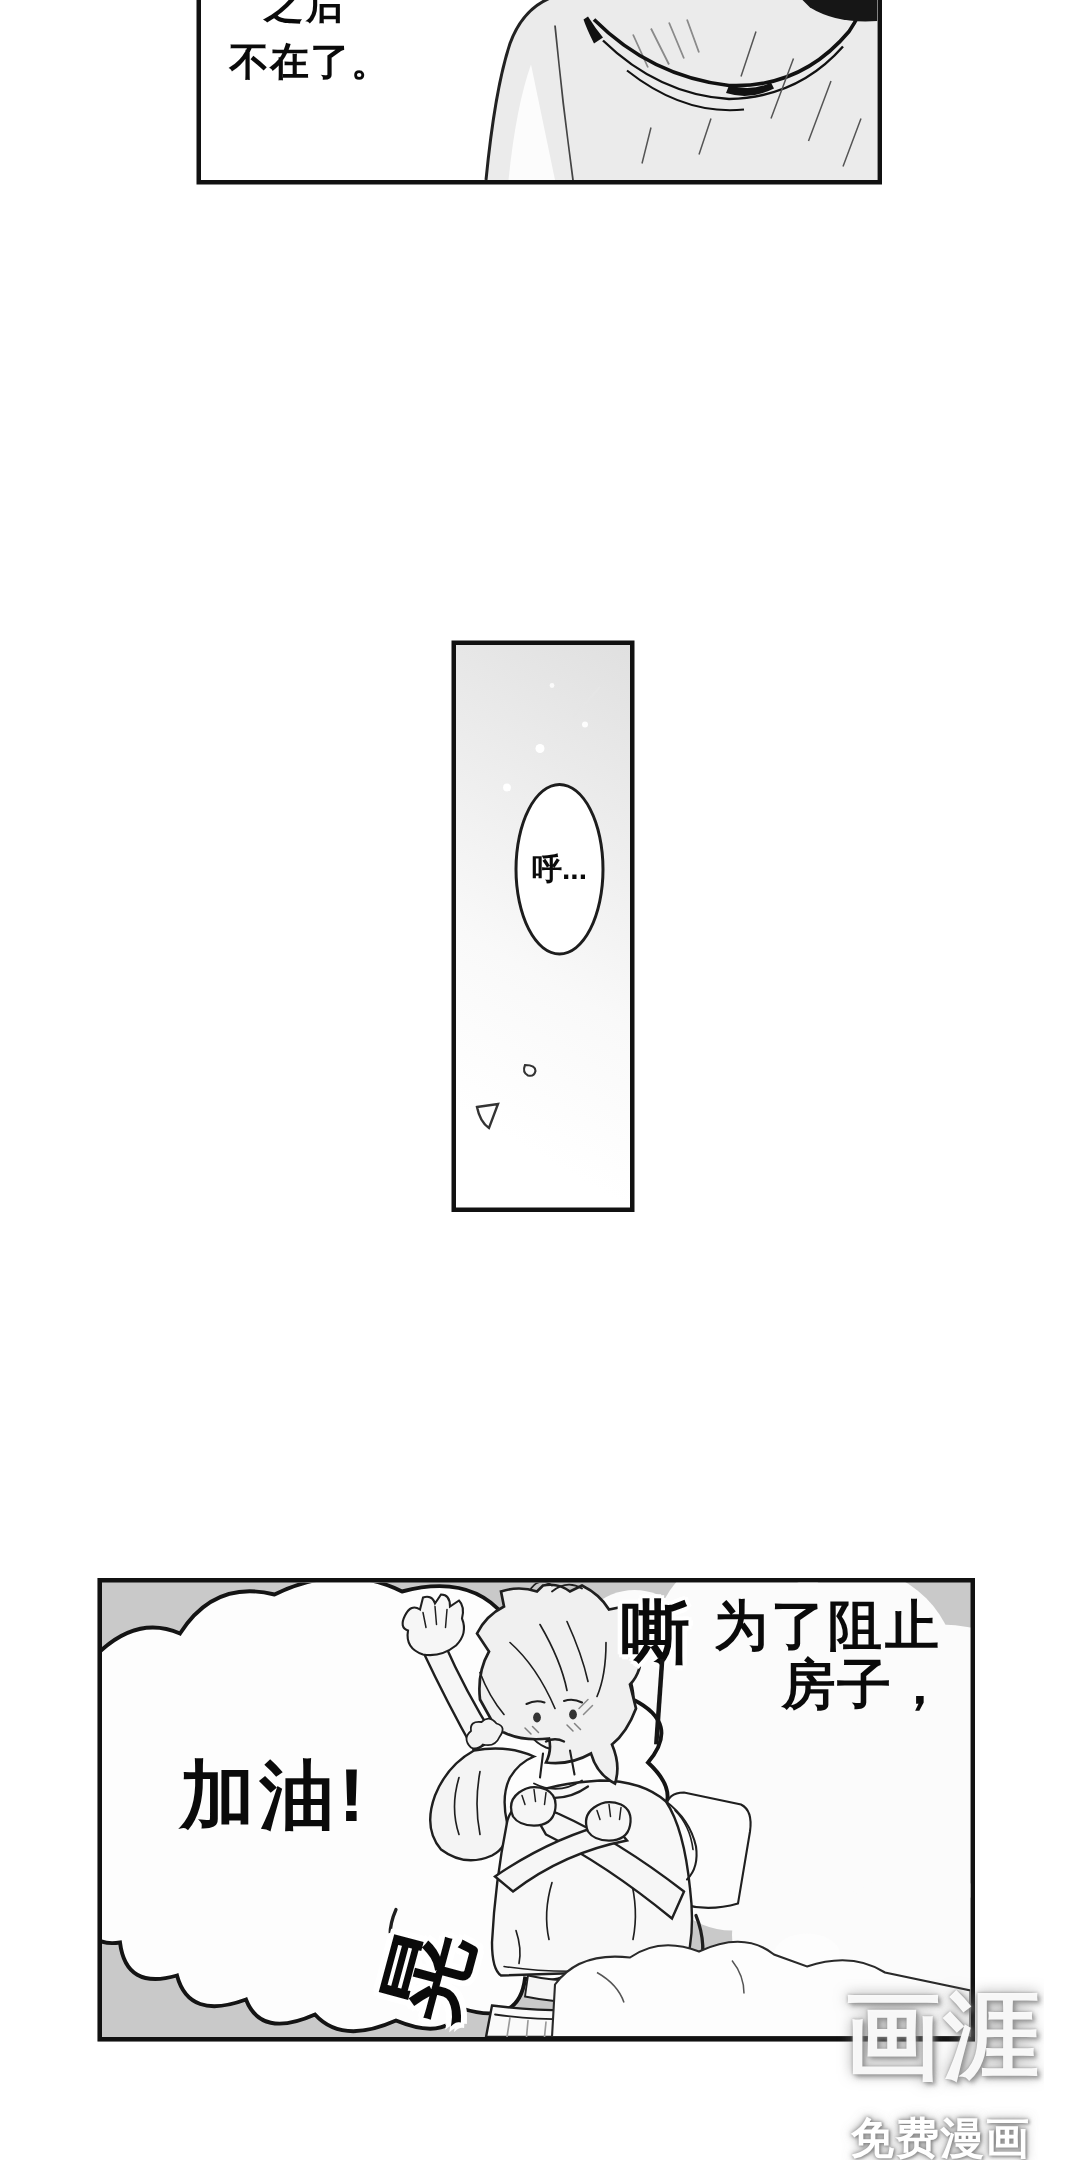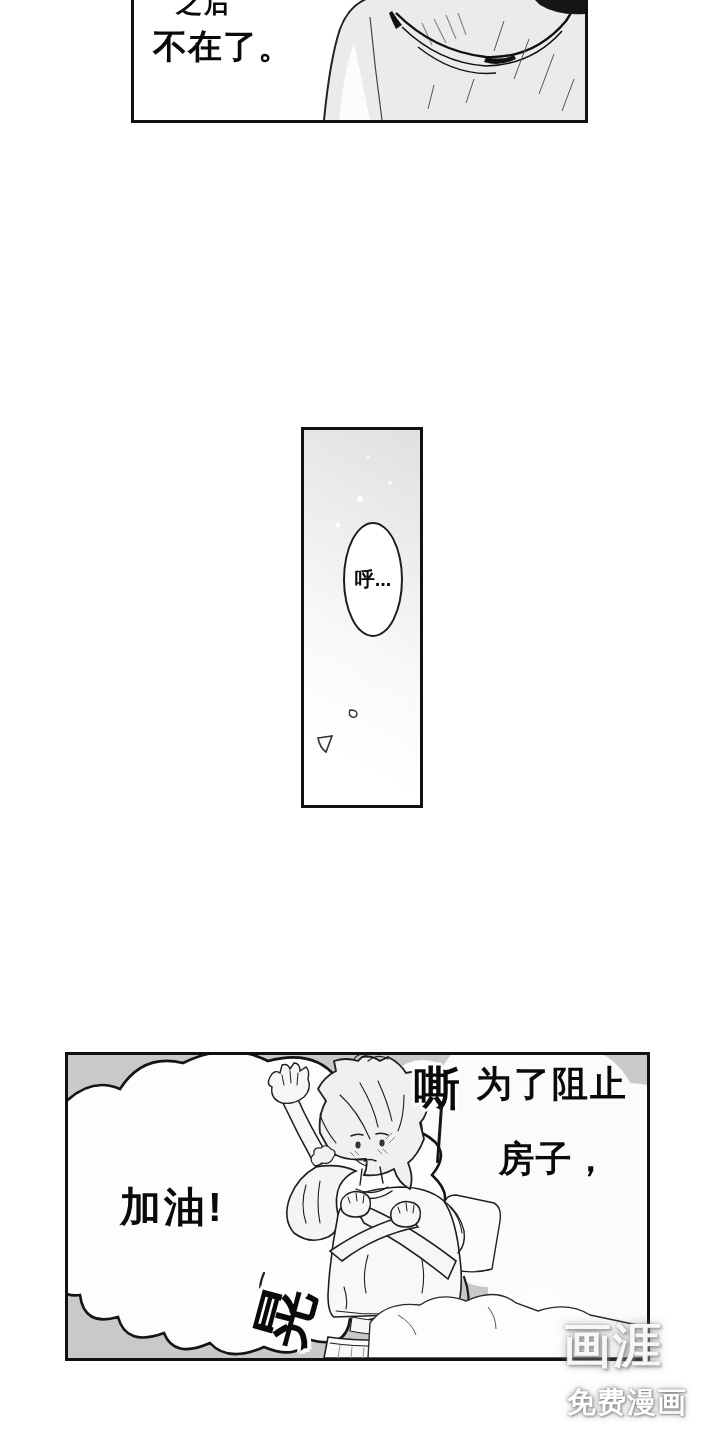--- a/index.html
+++ b/index.html
@@ -6,54 +6,54 @@
   .page{
     position:relative;width:696px;height:1440px;background:#ffffff;overflow:hidden;
     font-family:"Liberation Sans","DejaVu Sans",sans-serif;color:#0a0a0a;
   }
   .panel{position:absolute;border:3px solid #111111;box-sizing:border-box;overflow:hidden;}
 
   
   .panel-top{left:131px;top:-4px;width:457px;height:127px;background:linear-gradient(115deg,#ffffff 55%,#f3f3f3 100%);}
   .panel-top .art{position:absolute;right:0;top:0;width:451px;height:121px;}
   .top-line1{position:absolute;left:42px;top:-13px;font-size:26px;font-weight:700;letter-spacing:2px;white-space:nowrap;}
-  .top-line2{position:absolute;left:19px;top:25px;font-size:34px;font-weight:700;letter-spacing:1px;white-space:nowrap;}
+  .top-line2{position:absolute;left:19px;top:25px;font-size:26px;font-weight:700;letter-spacing:1px;white-space:nowrap;}
 
   
   .panel-middle{left:301px;top:427px;width:122px;height:381px;
     background:linear-gradient(210deg,#e0e0e0 0%,#ececec 28%,#f9f9f9 58%,#ffffff 85%);}
   .panel-middle .fx{position:absolute;left:0;top:0;width:116px;height:375px;}
   .sigh-bubble{
     position:absolute;left:39px;top:92px;width:56px;height:111px;background:#ffffff;
     border:2px solid #1d1d1d;border-radius:50%;display:flex;align-items:center;justify-content:center;
   }
   .sigh-bubble span{font-size:20px;font-weight:700;white-space:nowrap;}
 
   
   .panel-bottom{left:65px;top:1052px;width:585px;height:309px;background:#c9c9c9;}
   .panel-bottom .art{position:absolute;left:0;top:0;width:579px;height:303px;}
-  .shout-text{position:absolute;left:52px;top:125px;font-size:41px;font-weight:700;letter-spacing:3px;white-space:nowrap;z-index:4;}
+  .shout-text{position:absolute;left:52px;top:109px;font-size:50px;font-weight:700;letter-spacing:3px;white-space:nowrap;z-index:4;}
   .sfx-hiss{
     position:absolute;left:346px;top:3px;font-size:46px;font-weight:900;z-index:4;white-space:nowrap;
     text-shadow:-2px -2px 0 #fff,2px -2px 0 #fff,-2px 2px 0 #fff,2px 2px 0 #fff,-3px 0 0 #fff,3px 0 0 #fff,0 -3px 0 #fff,0 3px 0 #fff;
   }
   .sfx-line{position:absolute;left:370px;top:51px;width:3px;height:57px;background:#161616;transform:rotate(4deg);z-index:4;}
   .sfx-sway{
     position:absolute;left:183px;top:226px;width:70px;height:70px;line-height:70px;text-align:center;
     font-size:60px;font-weight:900;transform:rotate(-75deg);z-index:4;white-space:nowrap;
     text-shadow:-3px -3px 0 #fff,3px -3px 0 #fff,-3px 3px 0 #fff,3px 3px 0 #fff,-4px 0 0 #fff,4px 0 0 #fff,0 -4px 0 #fff,0 4px 0 #fff;
   }
   .narration{position:absolute;left:408px;top:10px;width:156px;z-index:4;}
   .narration div{font-size:36px;line-height:38.5px;font-weight:700;letter-spacing:2px;white-space:nowrap;}
-  .narration div:last-child{text-align:center;white-space:nowrap;letter-spacing:1px;margin-top:36px;}
+  .narration div:last-child{text-align:right;white-space:nowrap;letter-spacing:1px;}
 
   
   .watermark{position:absolute;left:563px;top:1314px;z-index:9;text-align:left;}
   .wm-logo{
-    font-size:48px;font-weight:900;letter-spacing:2px;color:rgba(255,255,255,0.93);
+    font-size:64px;font-weight:900;letter-spacing:2px;color:rgba(255,255,255,0.93);
     text-shadow:0 0 2px rgba(140,140,140,0.9),0 0 9px rgba(125,125,125,0.7),2px 2px 3px rgba(110,110,110,0.55);
     white-space:nowrap;
   }
   .wm-caption{
     margin-top:5px;margin-left:4px;font-size:29px;font-weight:700;letter-spacing:1px;color:#ffffff;
     text-shadow:0 0 3px rgba(130,130,130,0.95),0 0 7px rgba(120,120,120,0.7),1px 1px 2px rgba(110,110,110,0.6);
     white-space:nowrap;
   }
 </style>
 </head>

